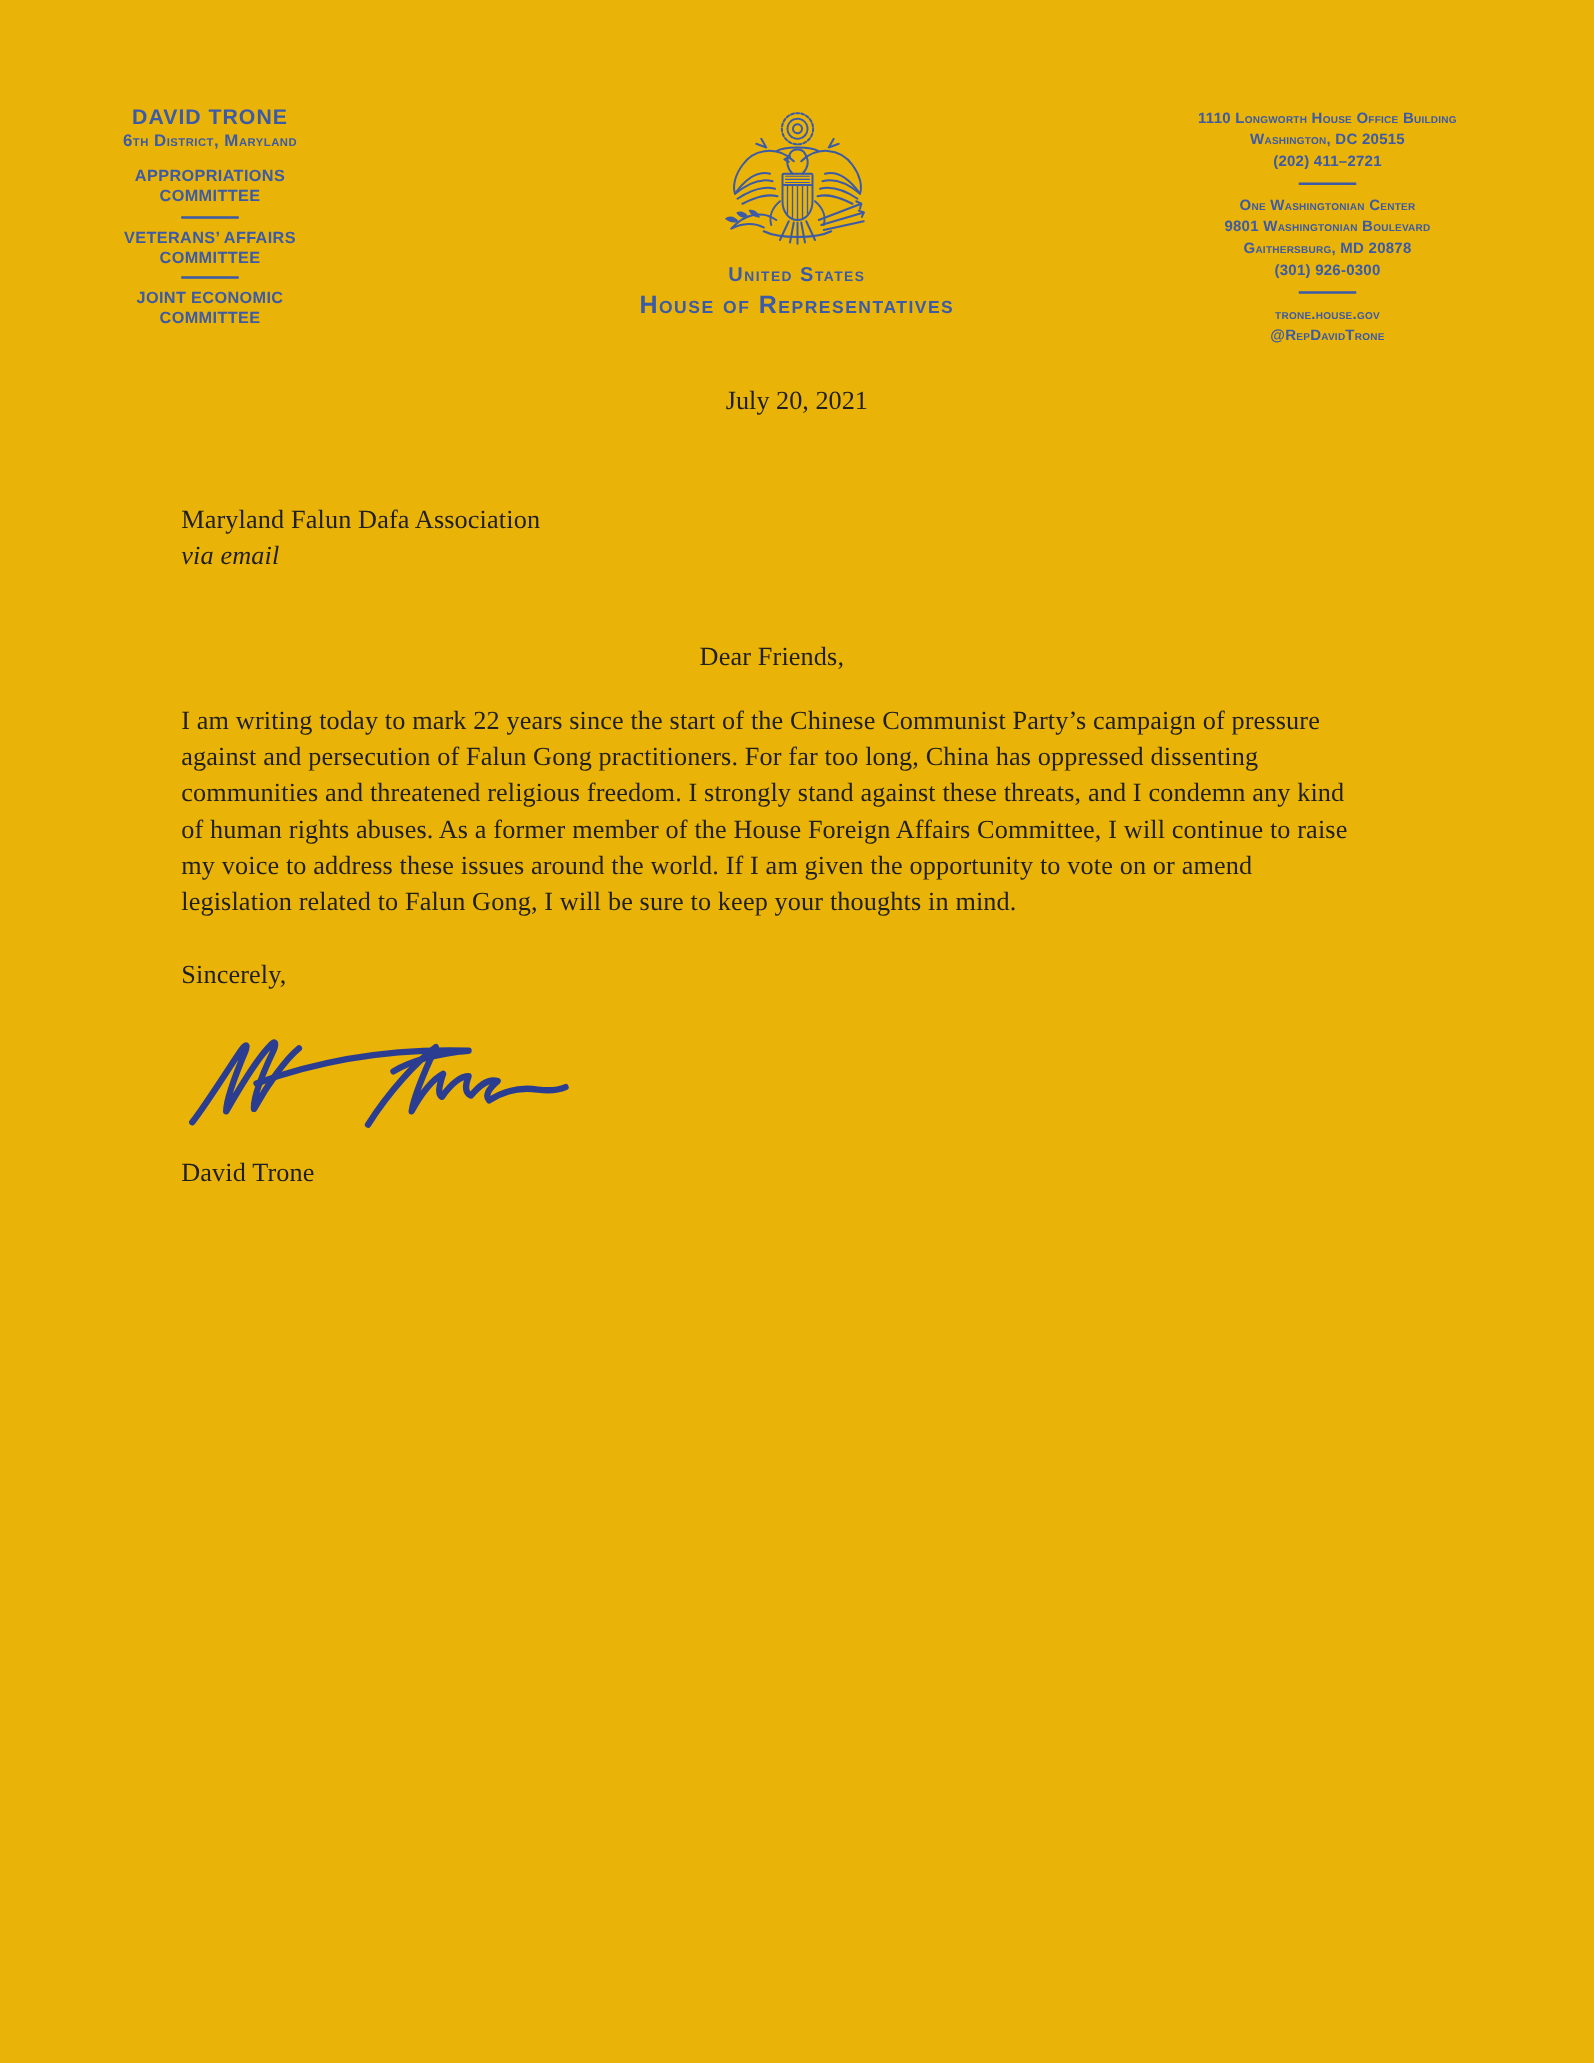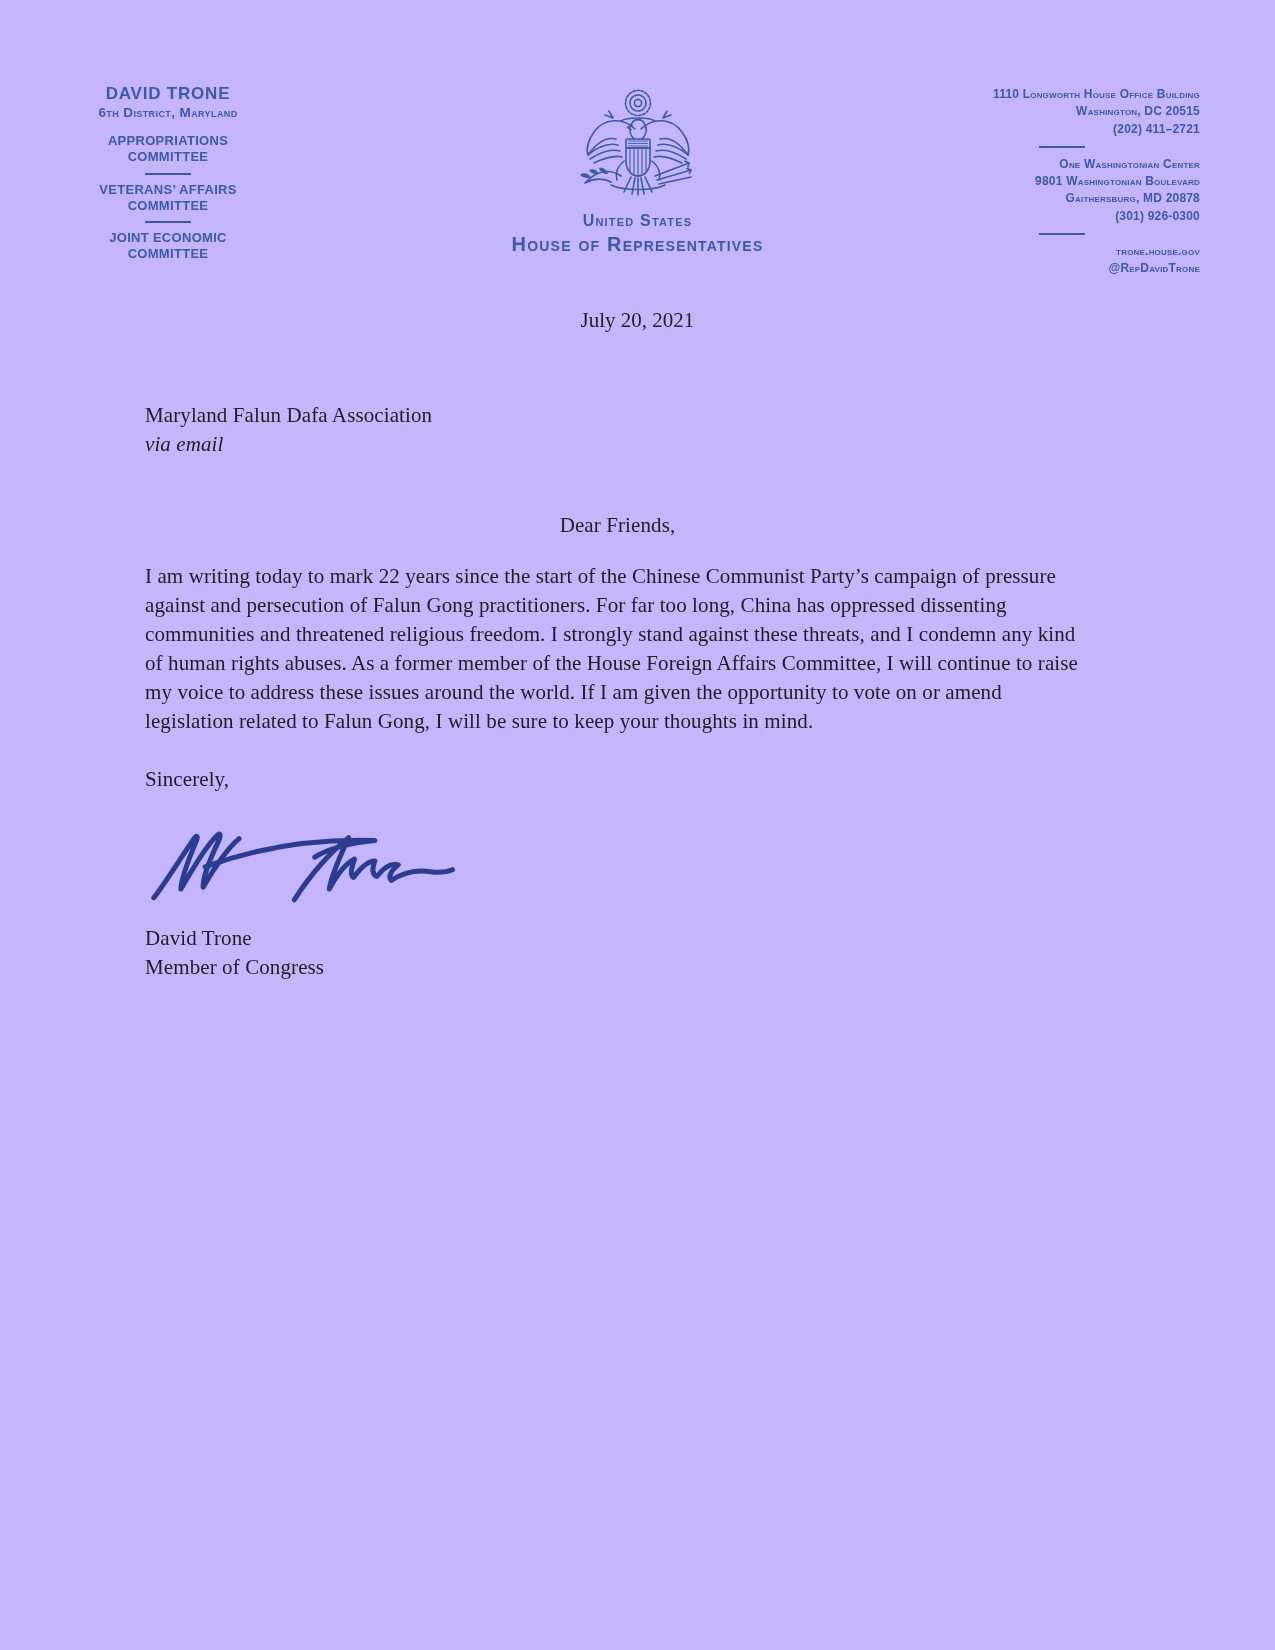--- a/index.html
+++ b/index.html
@@ -1,30 +1,30 @@
 <!DOCTYPE html>
 <html style="--header-blue: #3b5aa7; --signature-blue: #2b3d91; --body-text: #1f1f1f;"><head>
 <meta charset="utf-8">
 <style>
   * { margin:0; padding:0; box-sizing:border-box; }
   html,body { background:#ffffff; }
   .page {
     position:relative;
     width:1275px; height:1650px;
-    background:#c4b5fd;
+    background:#eab308;
     font-family:"Liberation Serif", serif;
     color:var(--body-text, #1f1f1f);
     overflow:hidden;
   }
 
   
   .letterhead { position:relative; height:300px; font-family:"Liberation Sans", sans-serif; color:var(--header-blue, #3b5aa7); }
   .hdr-left  { position:absolute; left:56px;  top:84px; width:224px; text-align:center; }
   .hdr-center{ position:absolute; left:50%; top:88px; width:340px; margin-left:-170px; text-align:center; }
-  .hdr-right { position:absolute; left:924px; top:86px; width:276px; text-align:right; }
+  .hdr-right { position:absolute; left:924px; top:86px; width:276px; text-align:center; }
 
   .member-name { font-size:17px; font-weight:bold; letter-spacing:0.8px; }
   .sc  { font-variant:small-caps; }
   .district { font-size:13.5px; font-weight:bold; letter-spacing:0.4px; margin-top:1px; }
   .committee { margin-top:0; font-size:13px; font-weight:bold; letter-spacing:0.3px; line-height:1.25; }
   .committees { margin-top:13px; }
   .rule { width:46px; height:2px; background:var(--header-blue, #3b5aa7); margin:7px auto; border:0; }
   .rule-r { width:46px; height:1.5px; background:var(--header-blue, #3b5aa7); margin:8px auto; border:0; }
 
   .seal { display:block; margin:0 auto; }
@@ -156,17 +156,16 @@
 
       <svg class="signature" width="320" height="96" viewBox="0 0 330 98">
         <g stroke="#2b3d91" fill="none" stroke-width="5.2" stroke-linecap="round" stroke-linejoin="round">
           <path d="M7,88 C20,71 36,45 47,29 C51,23 53,23 51,29 C43,48 35,69 35,79 C47,58 61,35 71,25 C75,20 77,22 74,29 C65,48 57,67 58,77 C69,57 84,36 95,27"></path>
           <path d="M60,56 C112,37 172,27 235,29 C209,31 186,38 173,46"></path>
           <path d="M152,90 C169,63 192,38 208,26 C200,43 190,66 188,79 C196,64 206,52 214,48 C211,57 209,65 213,67 C221,56 229,50 235,50 C232,58 232,64 237,66 C245,56 253,52 259,54 C252,60 248,66 252,70 C264,62 278,59 292,61 C300,62 308,62 315,59"></path>
         </g>
       </svg>
 
       <div class="signed-name">David Trone</div>
-      <div class="signed-title">Member of Congress</div>
     </div>
   </main>
 
 </div>
 
 </body></html>

